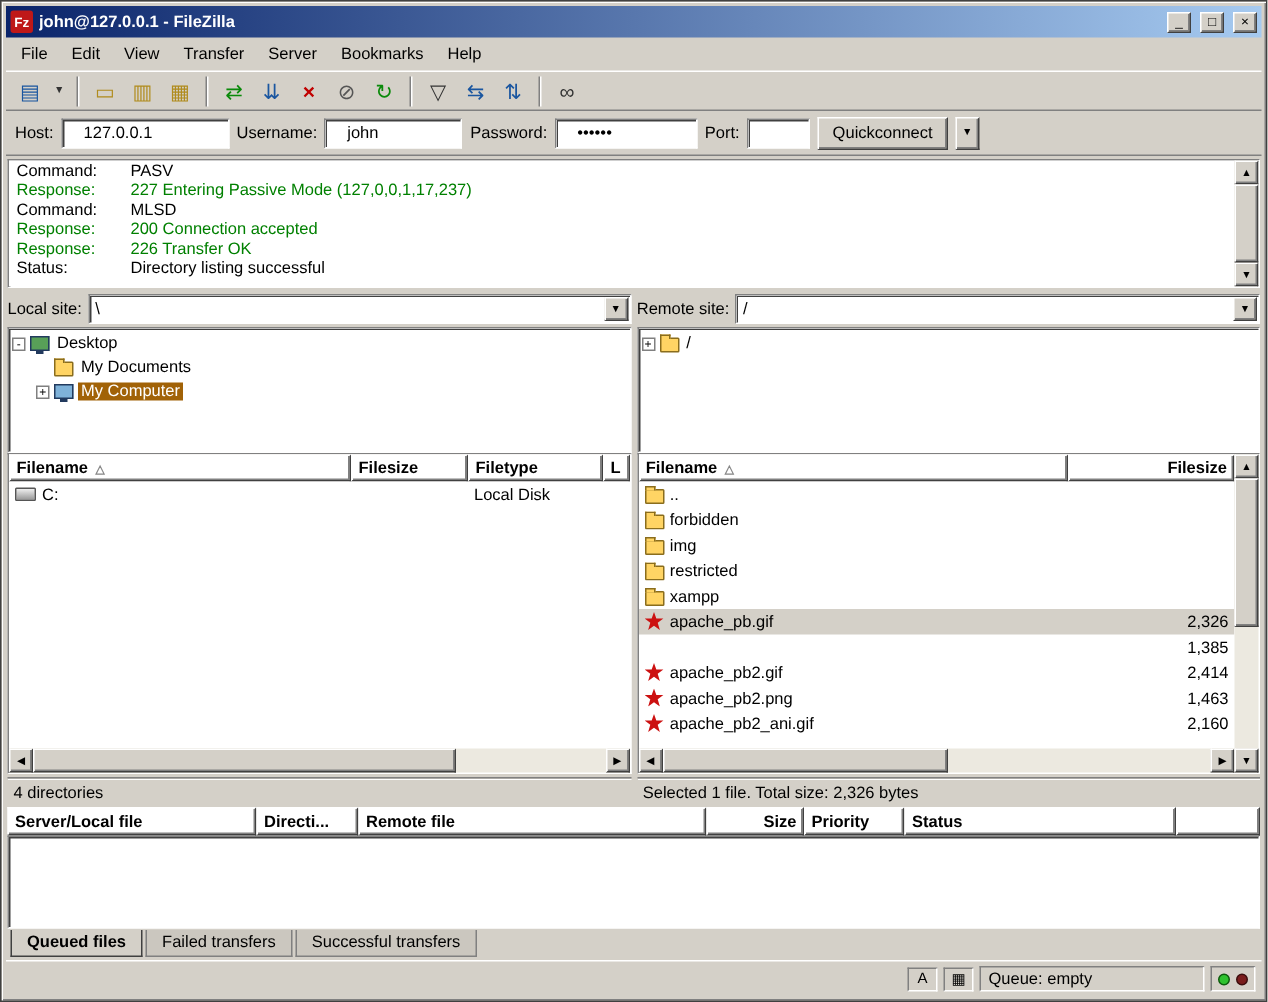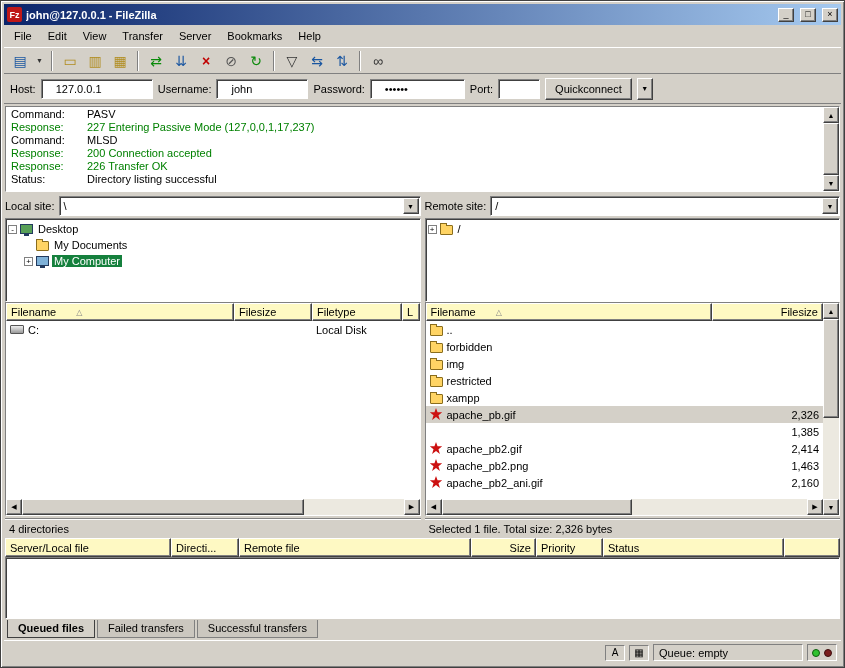--- a/index.html
+++ b/index.html
@@ -74,28 +74,28 @@
   .combo { flex:1; height:20px; display:flex; align-items:center; padding:1px 1px 1px 4px; }
   .combo-value { flex:1; }
   .combo-btn { width:16px; height:16px; display:flex; align-items:center; justify-content:center; font-size:7px; }
   .tree { flex:0 0 84px; padding:2px; overflow:hidden; }
   .tree-row { height:16px; display:flex; align-items:center; gap:3px; }
   .indent1 { padding-left:16px; }
   .expander { flex:0 0 9px; width:9px; height:9px; border:1px solid #808080; background:#fff;
               font-size:8px; line-height:7px; text-align:center; }
   .expander.hidden { visibility:hidden; }
   .tree-label { padding:0 2px; white-space:nowrap; }
-  .tree-label.selected { background:#15803d; color:#fff; }
+  .tree-label.selected { background:#a16207; color:#fff; }
 
   .filelist { flex:1; display:flex; min-height:0; padding:0; }
   .fl-col { flex:1; display:flex; flex-direction:column; min-width:0; background:#fff; }
   .list-header { flex:0 0 18px; display:flex; background:#d4d0c8; }
   .hcell { border:1px solid; border-color:#fff #404040 #404040 #fff; box-shadow:inset -1px -1px 0 #808080;
-           background:#fef9c3; padding:1px 4px; display:flex; align-items:center; gap:20px;
-           white-space:nowrap; overflow:hidden; }
+           background:#ffffff; padding:1px 4px; display:flex; align-items:center; gap:5px;
+           white-space:nowrap; overflow:hidden;font-weight:bold; }
   .hcell.fill { flex:1; }
   .hcell.num { justify-content:flex-end; }
   .sort { color:#888; font-size:8px; }
   .list-body { flex:1; overflow:hidden; background:#fff; }
   .file-row { height:17px; display:flex; align-items:center; }
   .file-row.selected { background:#d4d0c8; }
   .fcell { padding:0 4px; display:flex; align-items:center; gap:4px; white-space:nowrap; overflow:hidden; }
   .fcell.num { justify-content:flex-end; }
   .fcell.fill { flex:1; }
   .pane-status { flex:0 0 20px; display:flex; align-items:center; padding:0 4px;

